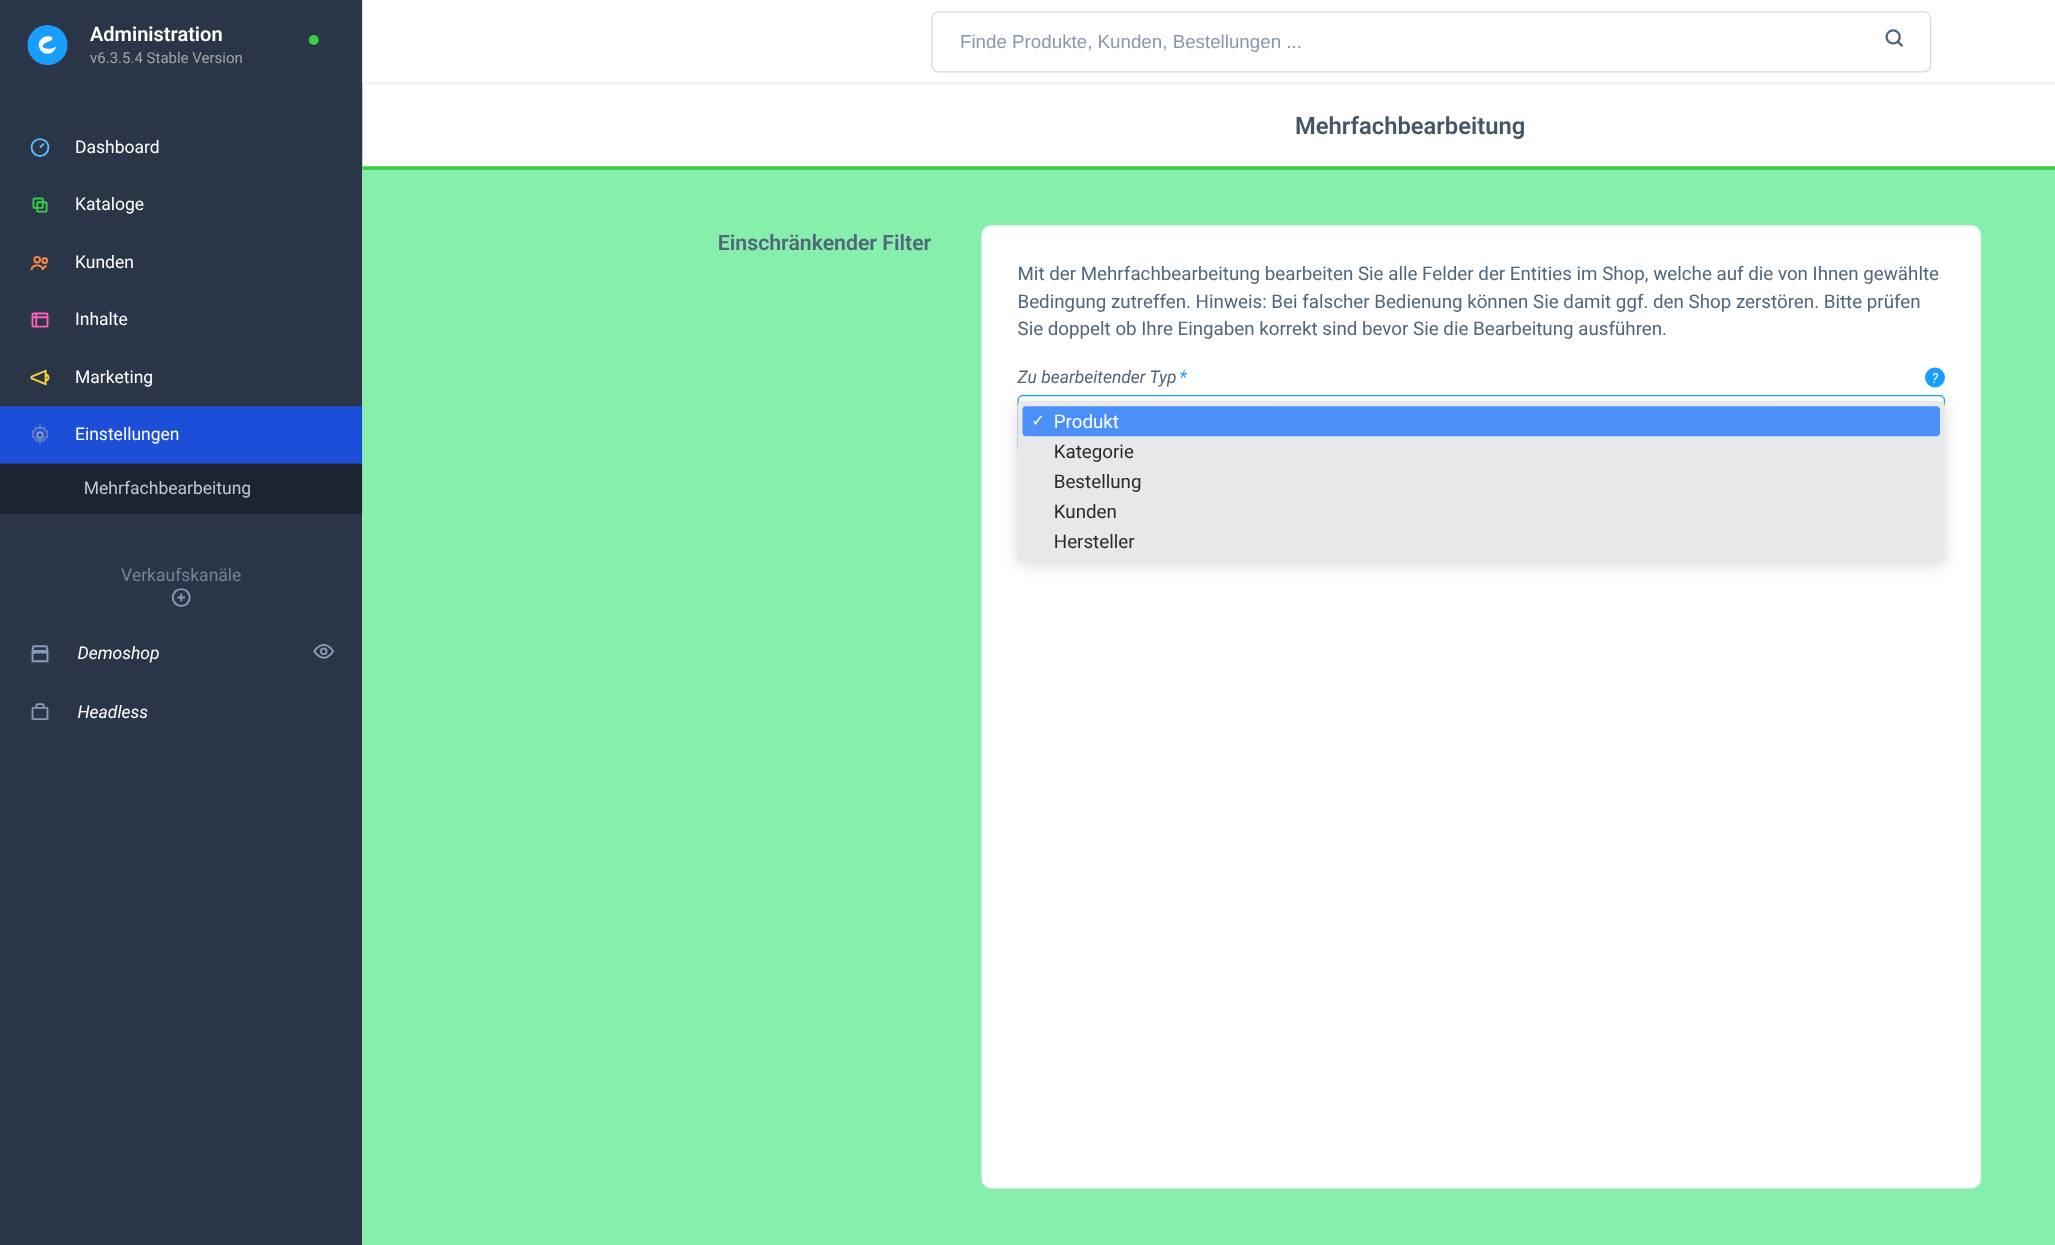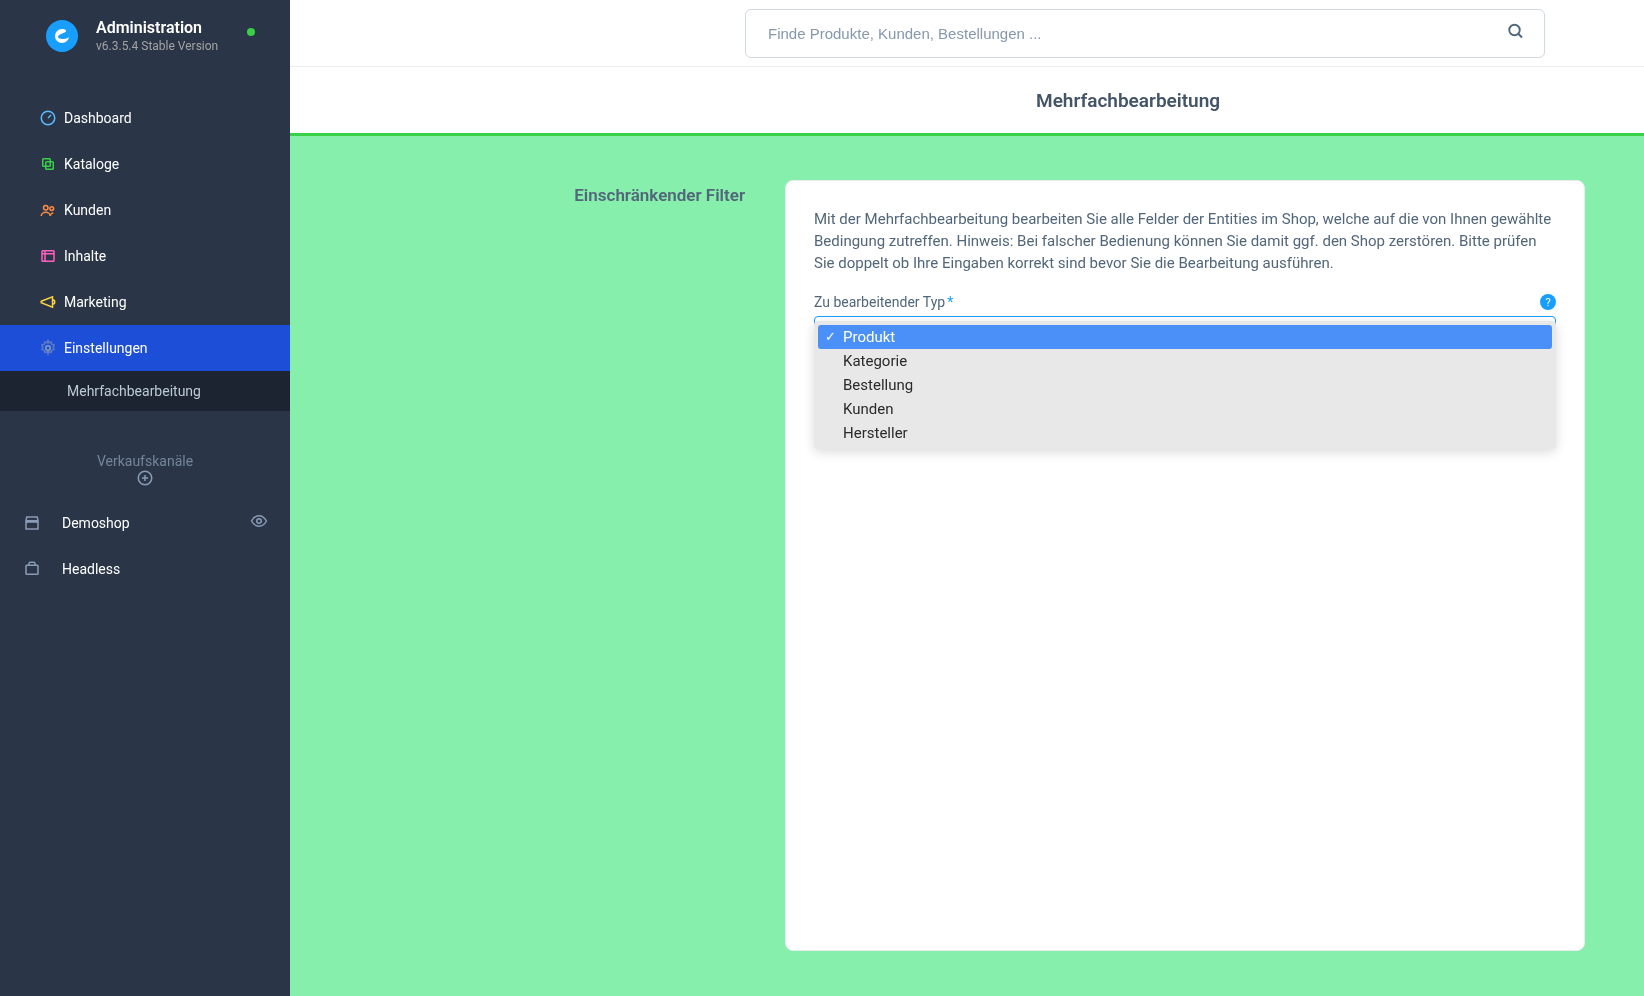--- a/index.html
+++ b/index.html
@@ -25,21 +25,20 @@
       color: #bcc9d8;
       display: flex;
       flex-direction: column;
     }
     .sidebar-header {
       display: flex;
       align-items: center;
       padding: 18px 22px;
       gap: 18px;
       position: relative;
-      margin-left: 24px;
     }
     .logo-circle {
       width: 32px;
       height: 32px;
       border-radius: 50%;
       background: #189eff;
       flex-shrink: 0;
       position: relative;
     }
     .logo-circle svg {
@@ -70,22 +69,22 @@
       right: 35px;
       top: 28px;
     }
 
     .nav-section {
       margin-top: 24px;
     }
     .nav-item {
       display: flex;
       align-items: center;
-      padding: 13px 38px;
-      gap: 6px;
+      padding: 13px 22px;
+      gap: 18px;
       cursor: pointer;
       color: #bcc9d8;
       text-align: right;
     }
     .nav-item.active {
       background: #1d4ed8;
     }
     .nav-item .nav-icon {
       width: 20px;
       height: 20px;
@@ -124,20 +123,21 @@
       cursor: pointer;
     }
 
     .channel-item {
       display: flex;
       align-items: center;
       padding: 13px 22px;
       gap: 20px;
       cursor: pointer;
       color: #ffffff;
+      font-style: italic;
     }
     .channel-item .nav-icon {
       width: 20px;
       height: 20px;
       display: flex;
       align-items: center;
       justify-content: center;
     }
     .eye-icon-holder {
       margin-left: auto;
@@ -238,20 +238,21 @@
       color: #52667a;
       font-size: 15px;
       line-height: 1.45;
       margin-bottom: 20px;
     }
     .field-label-row {
       display: flex;
       align-items: center;
       justify-content: space-between;
       margin-bottom: 6px;
+      font-style: italic;
     }
     .field-label {
       font-size: 14px;
       color: #52667a;
     }
     .field-label .asterisk {
       color: #189eff;
       margin-left: 2px;
     }
     .help-icon {

